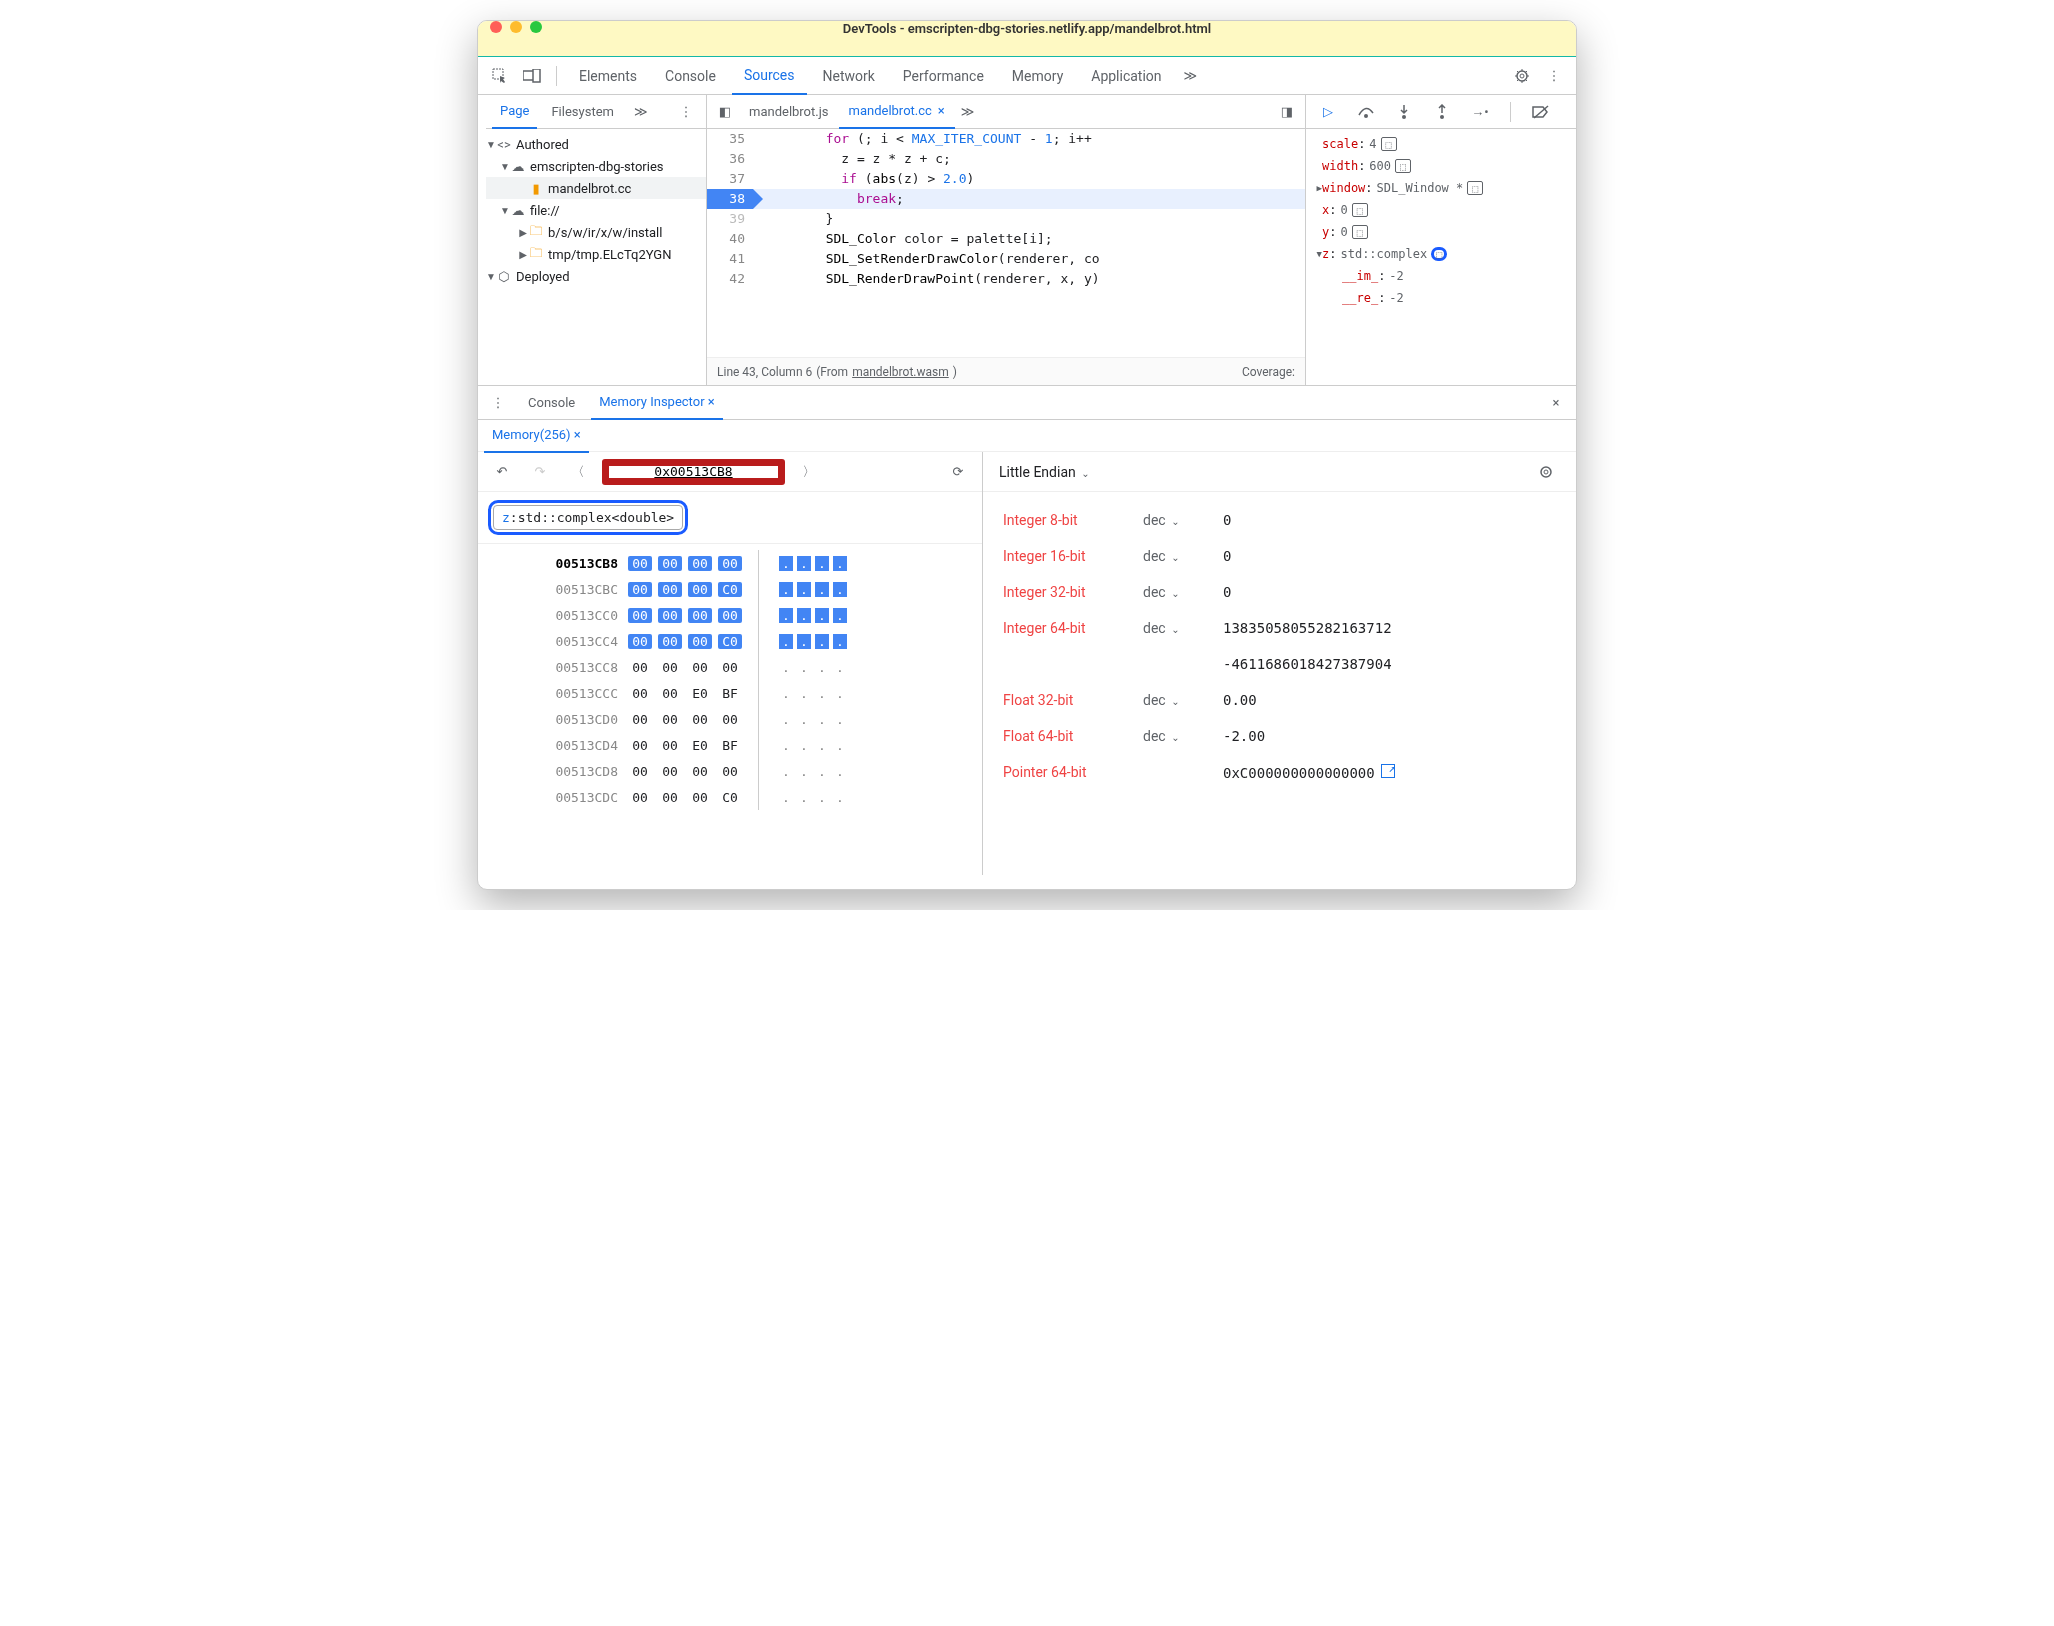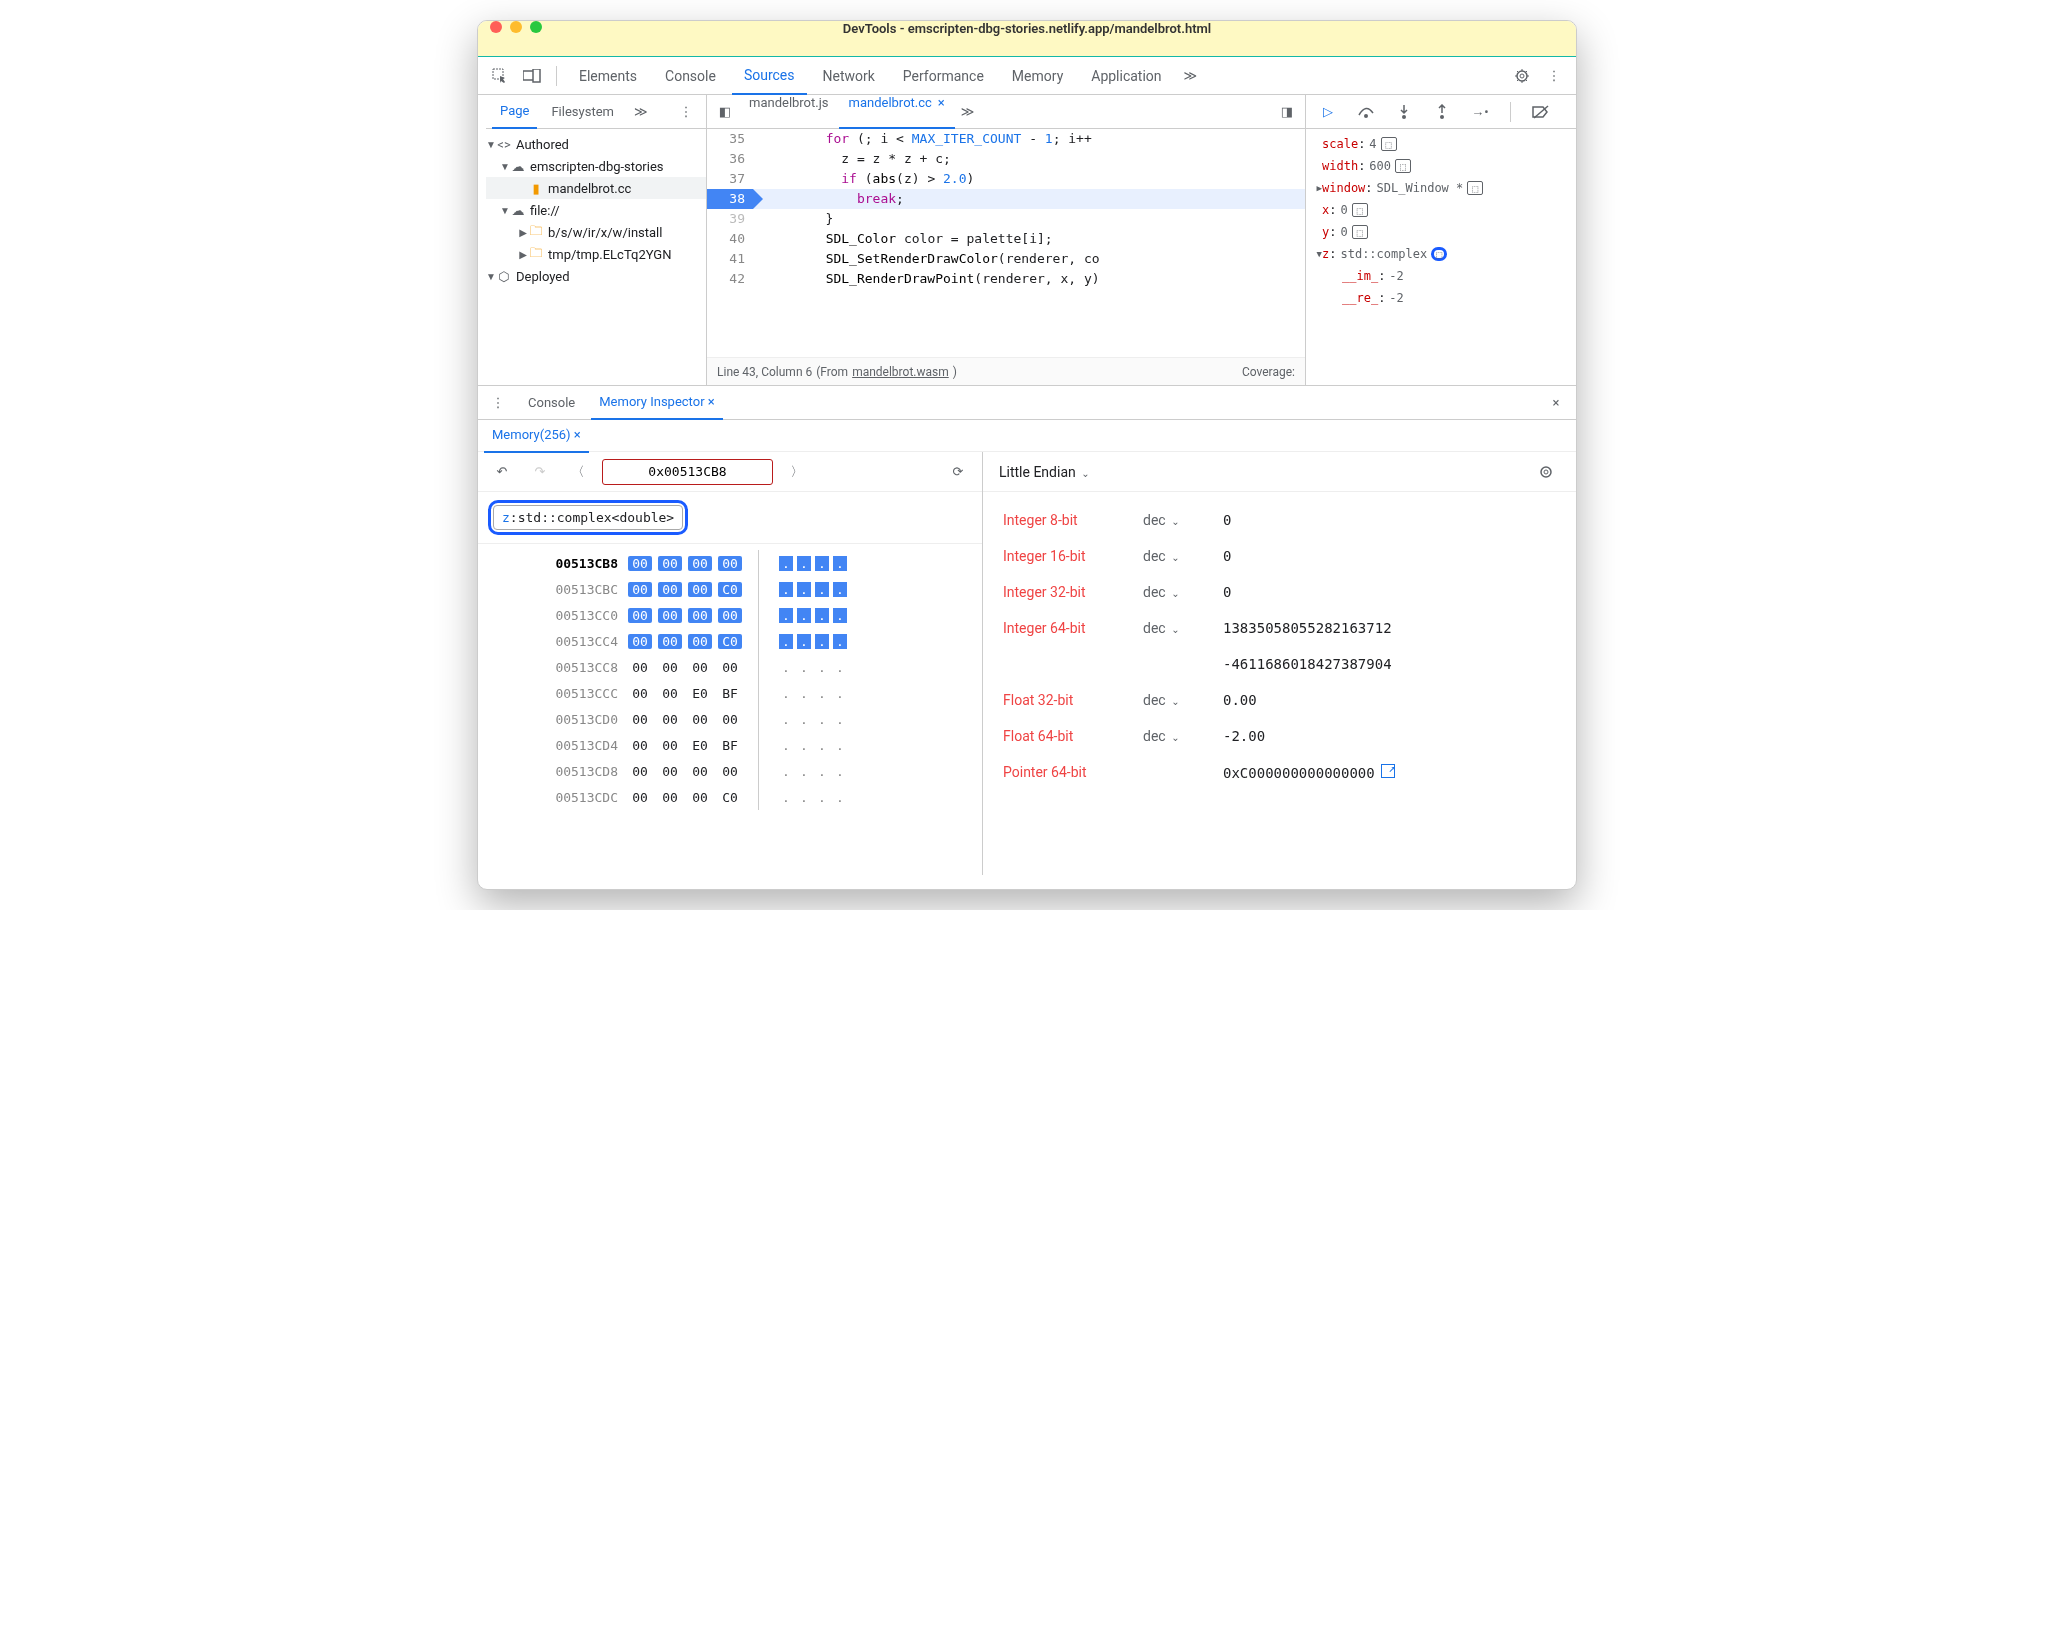--- a/index.html
+++ b/index.html
@@ -25,21 +25,21 @@
 .sidebar-tab { padding: 0 8px; height: 34px; display:inline-flex; align-items:center; color:#5f6368; font-size:13px;}
 .sidebar-tab.active { color:#1a73e8; border-bottom:2px solid #1a73e8; }
 .tree { padding: 4px 0; font-size: 13px; overflow: hidden; }
 .tree-row { display: flex; align-items: center; height: 22px; white-space: nowrap; }
 .tri { width: 10px; display:inline-block; color:#5f6368; font-size:10px; text-align:center;}
 .tree-indent { display:inline-block; }
 .icon-sm { width: 16px; height:16px; display:inline-flex; align-items:center; justify-content:center; margin-right: 4px; color:#5f6368;}
 .tree-row.selected { background:#f1f3f4; }
 .editor-col { flex:1; border-left:1px solid #ccc; border-right:1px solid #ccc; display:flex; flex-direction:column; min-width:0;}
 .editor-tabs { height:34px; display:flex; align-items:center; border-bottom:1px solid #ccc; padding:0 4px;}
-.etab { padding: 0 10px; height:34px; display:inline-flex; gap:6px; color:#5f6368; font-size:13px;}
+.etab { padding: 0 10px; height:34px; display:inline-flex; align-items:center; gap:6px; color:#5f6368; font-size:13px;}
 .etab.active { color:#1a73e8; border-bottom:2px solid #1a73e8;}
 .code { font-family: Menlo, Consolas, monospace; font-size: 13px; line-height: 20px; flex:1; overflow:hidden; }
 .code-row { display:flex; }
 .gutter { width: 46px; text-align:right; padding-right: 8px; color:#888; background:#fff; }
 .code-text { flex:1; white-space: pre; padding-left: 10px; }
 .code-row.hl { background:#e8f0fe; }
 .code-row.hl .gutter { background:#4285f4; color:#fff; position:relative;}
 .code-row.hl .gutter::after{content:'';position:absolute;left:100%;top:0;border-left:10px solid #4285f4;border-top:10px solid transparent;border-bottom:10px solid transparent;}
 .code-row.dim .gutter { color:#bbb;}
 .fn { color:#000;}
@@ -57,21 +57,21 @@
 .scope-val { color:#5f6368; margin-left:4px;}
 .memchip { display:inline-flex; width:16px; height:14px; border:1.5px solid #5f6368; border-radius:2px; margin-left:4px; align-items:center; justify-content:center; font-size:8px;}
 .memchip::before{content:'⬚';font-size:10px;color:#5f6368;}
 .circled { border:3px solid #1a5bff; border-radius:10px; padding:2px 4px;}
 .drawer { border-top: 1px solid #ccc; display:flex; flex-direction:column; height: 490px;}
 .drawer-tabs { height:34px; display:flex; align-items:center; border-bottom:1px solid #ccc; padding:0 6px; gap:8px;}
 .drawer-sub { height:32px; display:flex; align-items:center; padding:0 6px; border-bottom:1px solid #eee;}
 .mem-body { flex:1; display:flex; min-height:0;}
 .mem-left { width: 505px; border-right:1px solid #ccc; display:flex; flex-direction:column;}
 .mem-nav { height:40px; display:flex; align-items:center; gap:10px; padding:0 10px; border-bottom:1px solid #eee;}
-.addr-input { flex:1; border:1px solid #b91c1c; border-radius:3px; height:26px; text-align:center; font-family:Menlo,monospace; font-size:13px;}
+.addr-input { flex:1; border:7px solid #b91c1c; border-radius:3px; height:26px; text-align:center; font-family:Menlo,monospace; font-size:13px;text-decoration:underline;}
 .obj-chip-row { padding: 8px 10px; border-bottom:1px solid #eee;}
 .obj-chip { display:inline-flex; align-items:center; border:3px solid #1a5bff; border-radius:10px; padding:2px;}
 .obj-chip-inner{display:inline-flex; align-items:center; border:1px solid #aaa; border-radius:4px; padding:4px 8px; font-family:Menlo,monospace; font-size:13px;}
 .obj-chip-inner .k{color:#1a73e8;}
 .hexgrid { padding: 6px 0 6px 60px; font-family:Menlo,monospace; font-size:13px; }
 .hexrow { display:flex; align-items:center; height:26px; gap:10px;}
 .hexaddr { width:80px; text-align:right; color:#888;}
 .hexaddr.bold{color:#000; font-weight:600;}
 .hexbytes { display:flex; gap:6px;}
 .hb { width:24px; text-align:center;}

